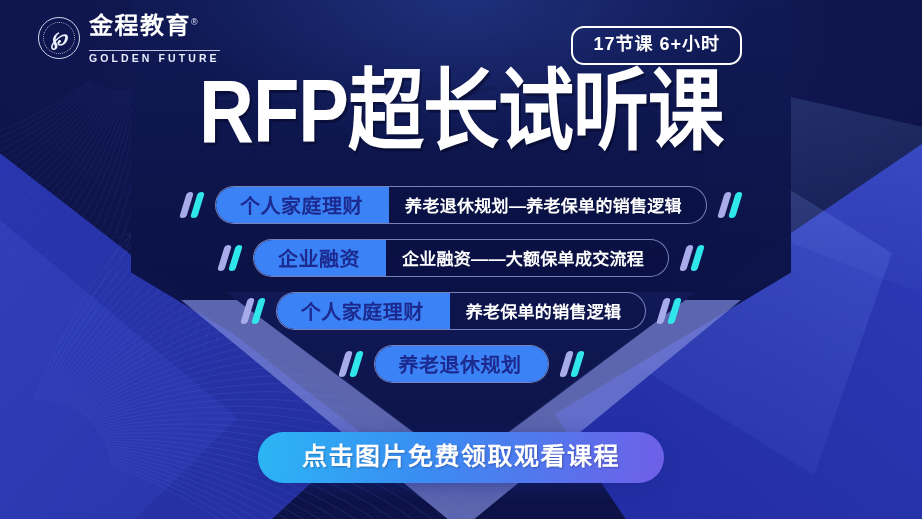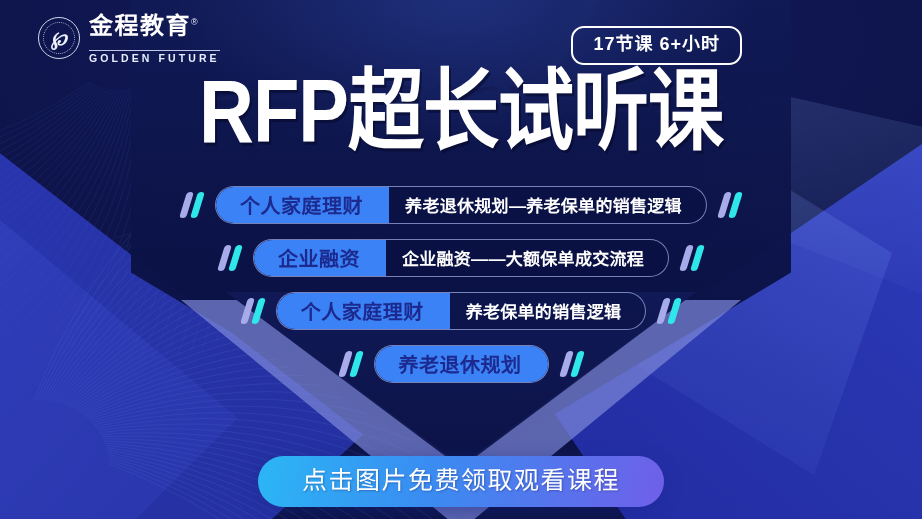--- a/index.html
+++ b/index.html
@@ -263,28 +263,28 @@
     font-size: 17px;
     font-weight: 700;
     padding: 0 24px 0 16px;
     letter-spacing: .3px;
     white-space: nowrap;
   }
 
   
   .cta {
     position: absolute;
-    left: 50%; top: 456px;
+    left: 50%; top: 432px;
     transform: translateX(-50%);
     padding: 12px 44px 14px;
     border-radius: 26px;
     background: linear-gradient(100deg, #2bb6f5 0%, #3a8cf2 42%, #6f5fe8 100%);
     color: #ffffff;
     font-size: 25px;
-    font-weight: 400;
+    font-weight: 700;
     letter-spacing: 1.5px;
     white-space: nowrap;
     line-height: 1;
     box-shadow: 0 4px 18px rgba(25,40,140,.45);
     text-shadow: 1px 1px 2px rgba(20,30,90,.35);
   }
 </style>
 </head>
 <body>
 

